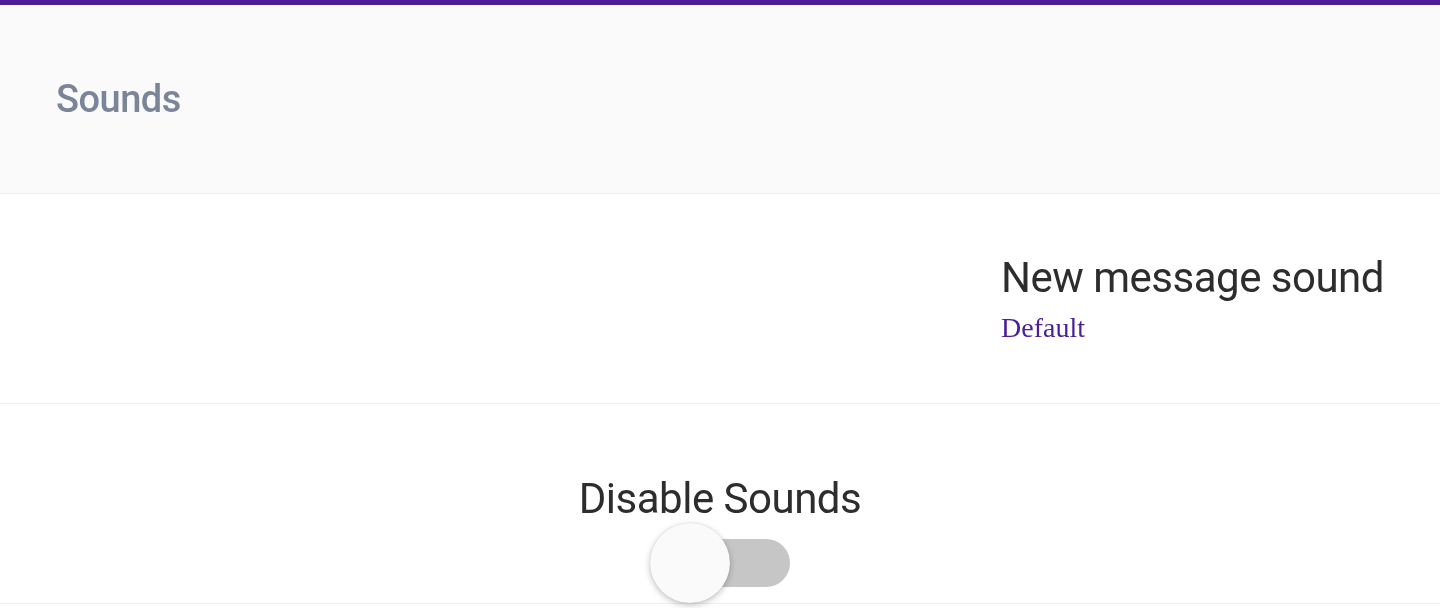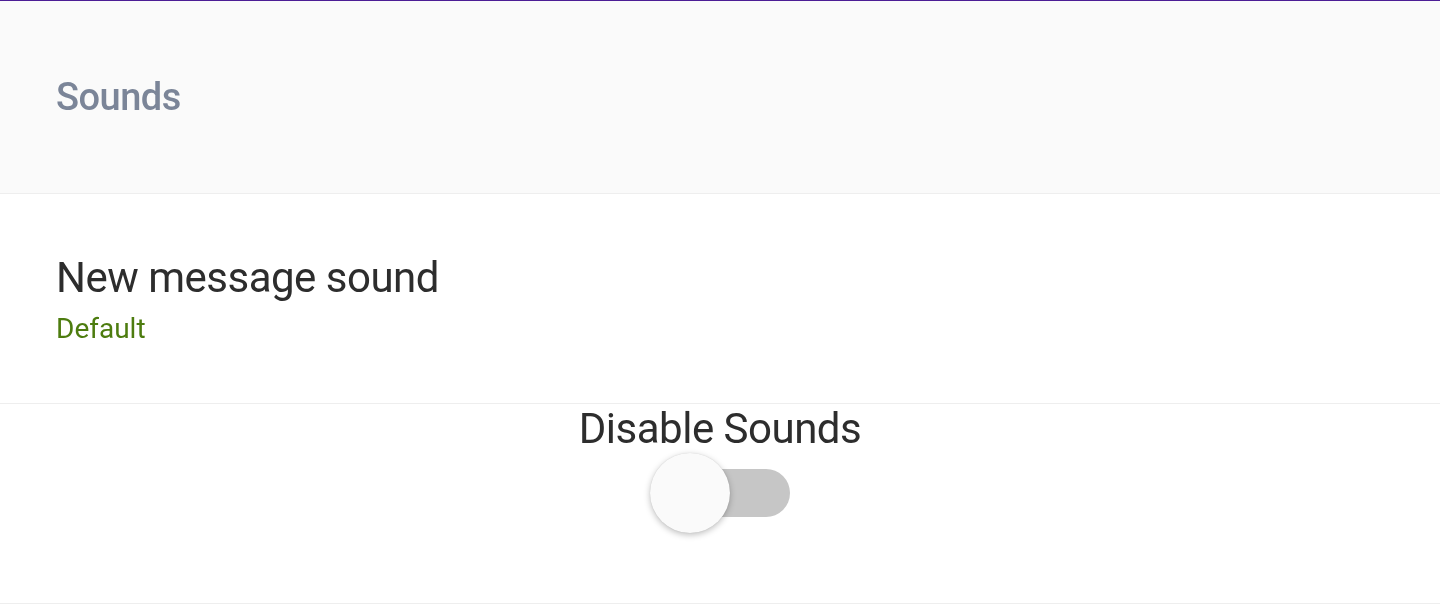--- a/index.html
+++ b/index.html
@@ -8,40 +8,40 @@
       box-sizing: border-box;
     }
     body {
       font-family: -apple-system, BlinkMacSystemFont, "Segoe UI", Roboto, "Helvetica Neue", Arial, sans-serif;
       width: 1440px;
       height: 608px;
       background: #ffffff;
     }
     .section-header {
       background: #fafafa;
-      border-top: 1px solid #4c1d95;
+      border-top: 5px solid #4c1d95;
       border-bottom: 1px solid #eeeeee;
       padding: 0 56px;
       height: 194px;
       display: flex;
       align-items: center;
     }
     .section-title {
       font-size: 38px;
       font-weight: 500;
       color: #7b8598;
       letter-spacing: -0.5px;
     }
     .setting-row {
       background: #ffffff;
       border-bottom: 1px solid #eeeeee;
       padding: 0 56px;
       display: flex;
       align-items: center;
-      justify-content: flex-start;
+      justify-content: flex-end;
     }
     .setting-row.two-line {
       height: 210px;
     }
     .setting-row.one-line {
       height: 200px;
       flex-direction: column;
     }
     .setting-text {
       display: flex;
@@ -50,21 +50,22 @@
     }
     .setting-primary {
       font-size: 42px;
       font-weight: 400;
       color: #2d2d2d;
       letter-spacing: -0.5px;
     }
     .setting-secondary {
       font-size: 28px;
       font-weight: 400;
-      color: #4d7c0f;
+      color: #4c1d95;
+      font-family: Liberation Serif, serif;
     }
     .toggle {
       position: relative;
       width: 140px;
       height: 80px;
       cursor: pointer;
     }
     .toggle-track {
       position: absolute;
       top: 16px;

